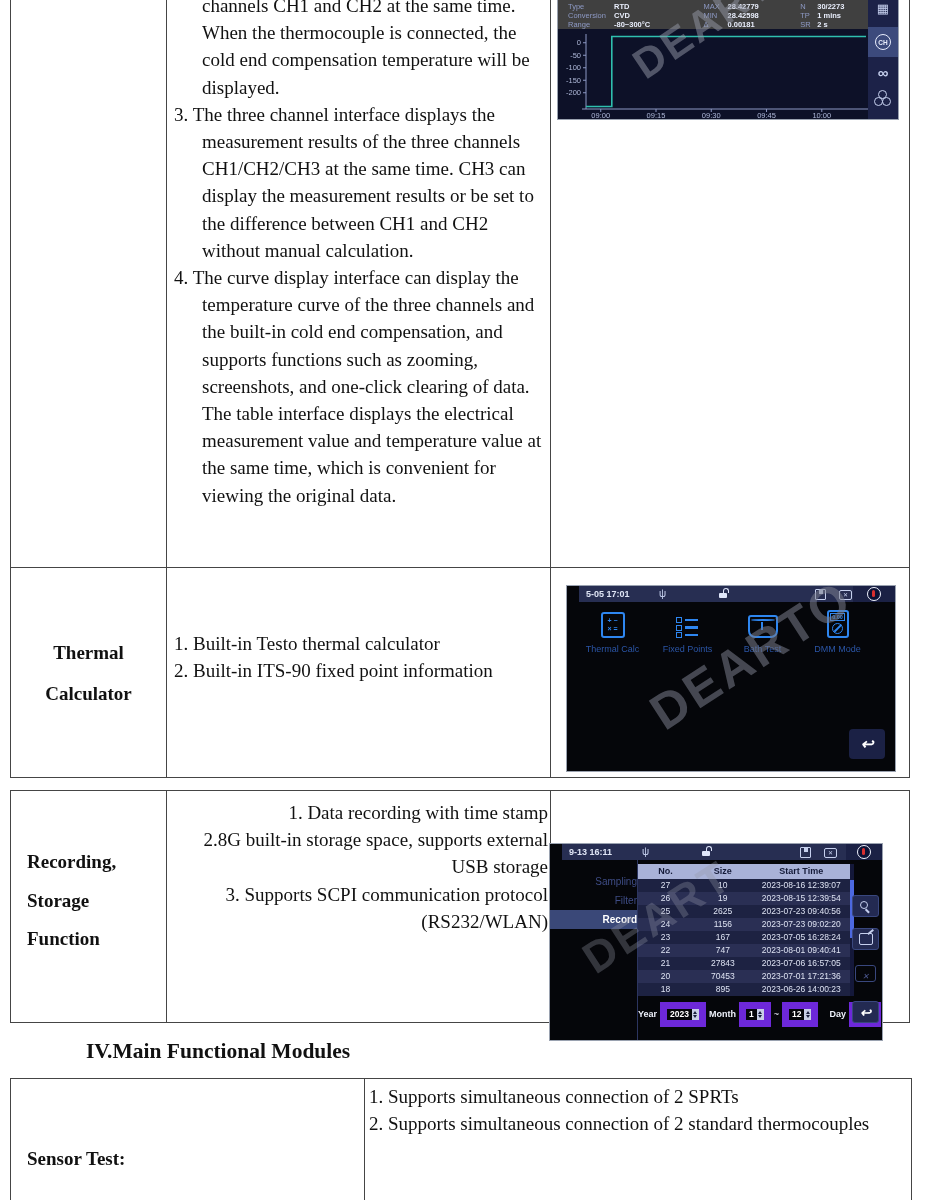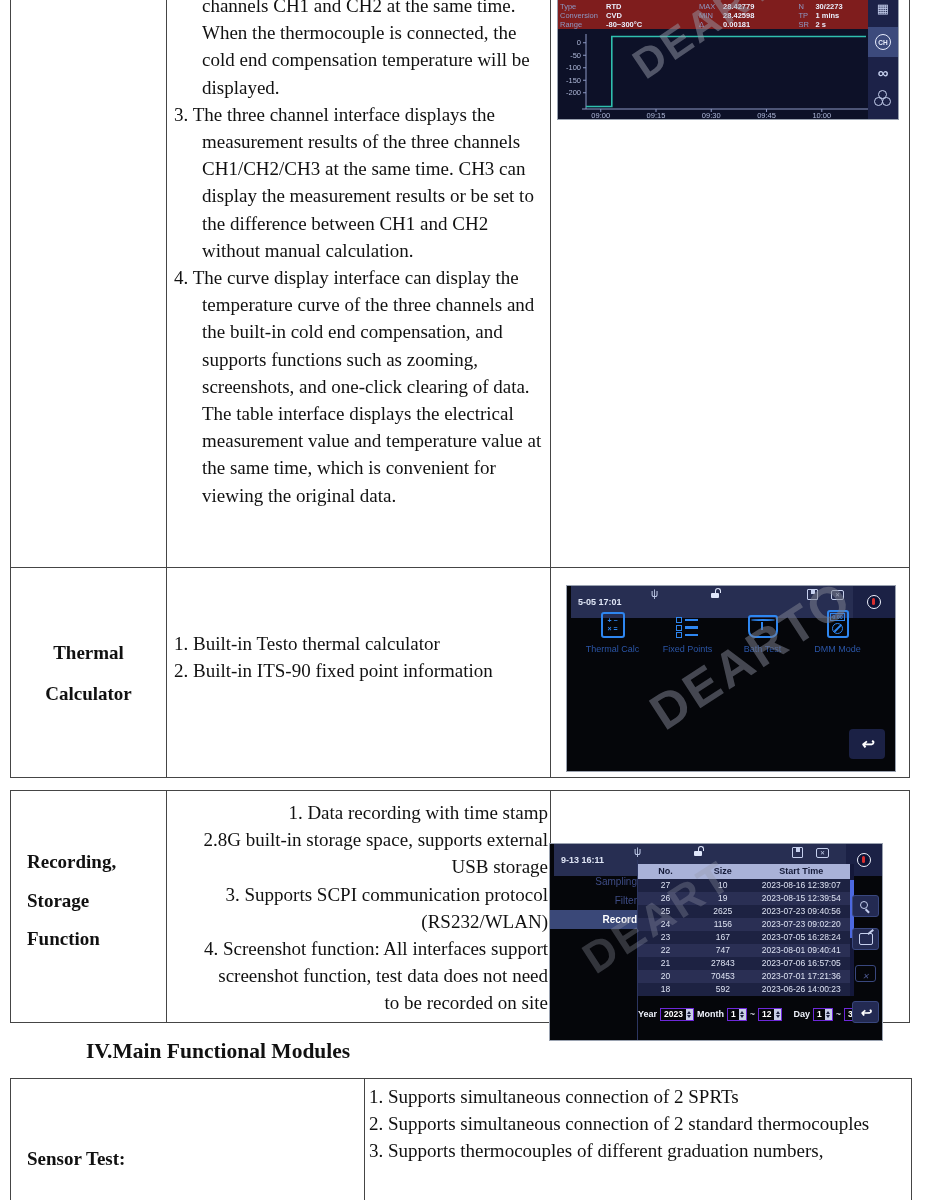--- a/index.html
+++ b/index.html
@@ -20,42 +20,42 @@
   p.cont{padding-left:28px;}
   p.hang24{padding-left:24px;text-indent:-24px;}
   .rowlabel{position:absolute;display:flex;flex-direction:column;align-items:center;justify-content:center;
             font-weight:bold;font-size:19px;}
   .heading{position:absolute;left:86px;top:1036px;margin:0;font-size:21.5px;font-weight:bold;line-height:30px;}
   
   .dev{position:absolute;box-sizing:border-box;border:1px solid #9aa2b0;overflow:hidden;
        font-family:"Liberation Sans",sans-serif;}
   .wm{position:absolute;font-family:"Liberation Sans",sans-serif;font-weight:bold;letter-spacing:3px;
       pointer-events:none;white-space:nowrap;}
-  .sbar{position:absolute;left:4px;top:0;right:0;height:32px;background:#272e52;display:flex;align-items:center;}
+  .sbar{position:absolute;left:12px;top:0;right:0;height:16px;background:#272e52;display:flex;align-items:center;}
   .sbar .time{font-size:9px;font-weight:bold;color:#dfe5f5;margin-left:7px;}
   .sb-ic{position:absolute;top:3px;}
   .usb{top:1px;font-size:10px;color:#c6d0ee;line-height:14px;}
   .usb::before{content:"ψ";}
   .ic-lock{width:9px;height:11px;}
   .ic-lock::after{content:"";position:absolute;left:0;bottom:1px;width:8px;height:5px;background:#dfe6fa;border-radius:1px;}
   .ic-lock::before{content:"";position:absolute;left:4px;top:0;width:4px;height:4px;border:1.3px solid #dfe6fa;
                    border-bottom:none;border-radius:3px 3px 0 0;}
   .ic-save{width:9px;height:9px;border:1.2px solid #c6d0ee;border-radius:1px;}
   .ic-save::before{content:"";position:absolute;top:0;left:2.5px;width:4px;height:3.5px;background:#c6d0ee;}
   .ic-shot{width:11px;height:8px;border:1.2px solid #c6d0ee;border-radius:2px;display:flex;align-items:center;justify-content:center;}
   .ic-shot::before{content:"✕";font-size:6px;color:#c6d0ee;line-height:1;}
   .thermo-box{position:absolute;right:0;top:0;bottom:0;width:42px;background:#1b2145;
               display:flex;align-items:center;justify-content:center;}
   .ic-thermo{position:relative;width:12px;height:12px;border:1.5px solid #f0f3ff;border-radius:50%;background:#0d1235;display:inline-block;}
   .ic-thermo::before{content:"";position:absolute;left:4px;top:1.5px;width:2.6px;height:7px;background:#d92f2f;border-radius:2px;}
   .ic-back::before{content:"↩";color:#fff;font-weight:bold;}
   
   .dev1{left:546px;top:0;width:342px;height:120px;background:#0d1128;border-top:none;}
-  .d1-header{position:absolute;left:0;top:0;width:312px;height:29px;background:#7f1d1d;
-             display:flex;box-sizing:border-box;padding:2px 2px 0 2px;}
+  .d1-header{position:absolute;left:0;top:0;width:312px;height:29px;background:#404040;
+             display:flex;box-sizing:border-box;padding:2px 2px 0 10px;}
   .d1col{display:flex;flex-direction:column;}
   .d1col.w1{width:140px;}.d1col.w2{width:100px;}.d1col.w3{width:70px;}
   .kv{display:flex;font-size:7.5px;line-height:9px;}
   .kv .k{color:#8d99c4;}
   .kv .v{color:#e9eefc;font-weight:bold;}
   .w1 .k{width:46px;}.w2 .k{width:24px;}.w3 .k{width:17px;}
   .d1-chart{position:absolute;left:0;top:29px;width:312px;height:91px;}
   .d1-side{position:absolute;right:0;top:0;bottom:0;width:30px;background:#1c2248;}
   .s-ic{position:absolute;left:0;width:30px;text-align:center;color:#c6d0ee;}
   .s-grid{top:1px;font-size:13px;}
@@ -118,21 +118,21 @@
   .thead span,.rrow span{text-align:center;}
   .c1{width:26%;}.c2{width:28%;}.c3{width:46%;}
   .rrow{display:flex;height:13px;line-height:13px;background:#1d2242;}
   .rrow.alt{background:#2a2f54;}
   .sbar-scroll{position:absolute;left:300px;top:4px;width:4px;height:132px;background:#14183a;}
   .sbar-scroll .thumb{display:block;width:4px;height:58px;margin-top:16px;background:#4c68e0;}
   .d3-filter{position:absolute;left:88px;top:146px;right:36px;height:16px;display:flex;align-items:center;
              gap:3px;font-size:9px;color:#eef1fb;}
   .flabel{font-weight:bold;}
   .flabel.day{margin-left:8px;}
-  .fbox{display:inline-flex;align-items:center;border:1px solid #6d28d9;height:11px;padding-left:3px;color:#fff;
+  .fbox{display:inline-flex;align-items:center;border:7px solid #6d28d9;height:11px;padding-left:3px;color:#fff;
         font-size:8.5px;font-weight:bold;}
   .spin{display:inline-flex;flex-direction:column;justify-content:center;gap:1px;background:#c8cfe6;height:11px;
         width:7px;margin-left:3px;align-items:center;}
   .spin i{width:0;height:0;border-left:2.5px solid transparent;border-right:2.5px solid transparent;}
   .spin .up{border-bottom:3px solid #1a1f3d;}
   .spin .dn{border-top:3px solid #1a1f3d;}
   .tilde{color:#eef1fb;}
   .d3-icons{position:absolute;right:0;top:0;width:34px;bottom:0;}
   .dbox{position:absolute;left:4px;width:25px;height:20px;background:#232a52;border:1px solid #39477e;border-radius:3px;
         display:flex;align-items:center;justify-content:center;}
@@ -316,21 +316,20 @@
 
     <div class="cell-text" style="left:16px;top:52px;width:135px;font-weight:bold;line-height:38.5px;">
       <p>Recording,</p>
       <p>Storage</p>
       <p>Function</p>
     </div>
     <div class="cell-text" style="left:163px;top:8px;width:374px;text-align:right;">
       <p class="hang">1. Data recording with time stamp</p>
       <p class="hang">2.8G built-in storage space, supports external USB storage</p>
       <p class="hang">3. Supports SCPI communication protocol (RS232/WLAN)</p>
-      <p class="hang">4. Screenshot function: All interfaces support screenshot function, test data does not need to be recorded on site</p>
     </div>
 
     <div class="dev dev3">
       <div class="sbar">
         <span class="time">9-13 16:11</span>
         <span class="sb-ic usb"></span>
         <span class="sb-ic ic-lock"></span>
         <span class="sb-ic ic-save"></span>
         <span class="sb-ic ic-shot"></span>
         <span class="thermo-box">
@@ -385,21 +384,21 @@
                 <span class="c2">27843</span>
                 <span class="c3">2023-07-06 16:57:05</span>
               </div>
               <div class="rrow alt">
                 <span class="c1">20</span>
                 <span class="c2">70453</span>
                 <span class="c3">2023-07-01 17:21:36</span>
               </div>
               <div class="rrow">
                 <span class="c1">18</span>
-                <span class="c2">592</span>
+                <span class="c2">895</span>
                 <span class="c3">2023-06-26 14:00:23</span>
               </div>
             </div>
         </div>
         <div class="sbar-scroll">
             <i class="thumb"></i>
           </div>
         <div class="d3-filter">
           <span class="flabel">Year</span>
           <span class="fbox">
@@ -464,17 +463,16 @@
   <h2 class="heading">IV.Main Functional Modules</h2>
 
   <section class="tbl t3">
     <div class="vline" style="left:353px;"></div>
     <div class="cell-text" style="left:16px;top:66px;width:320px;font-weight:bold;">
       <p>Sensor Test:</p>
     </div>
     <div class="cell-text" style="left:358px;top:4px;width:532px;">
       <p class="hang24">1. Supports simultaneous connection of 2 SPRTs</p>
       <p class="hang24">2. Supports simultaneous connection of 2 standard thermocouples</p>
-      <p class="hang24">3. Supports thermocouples of different graduation numbers,</p>
     </div>
   </section>
 
 </div>
 
 </body></html>

